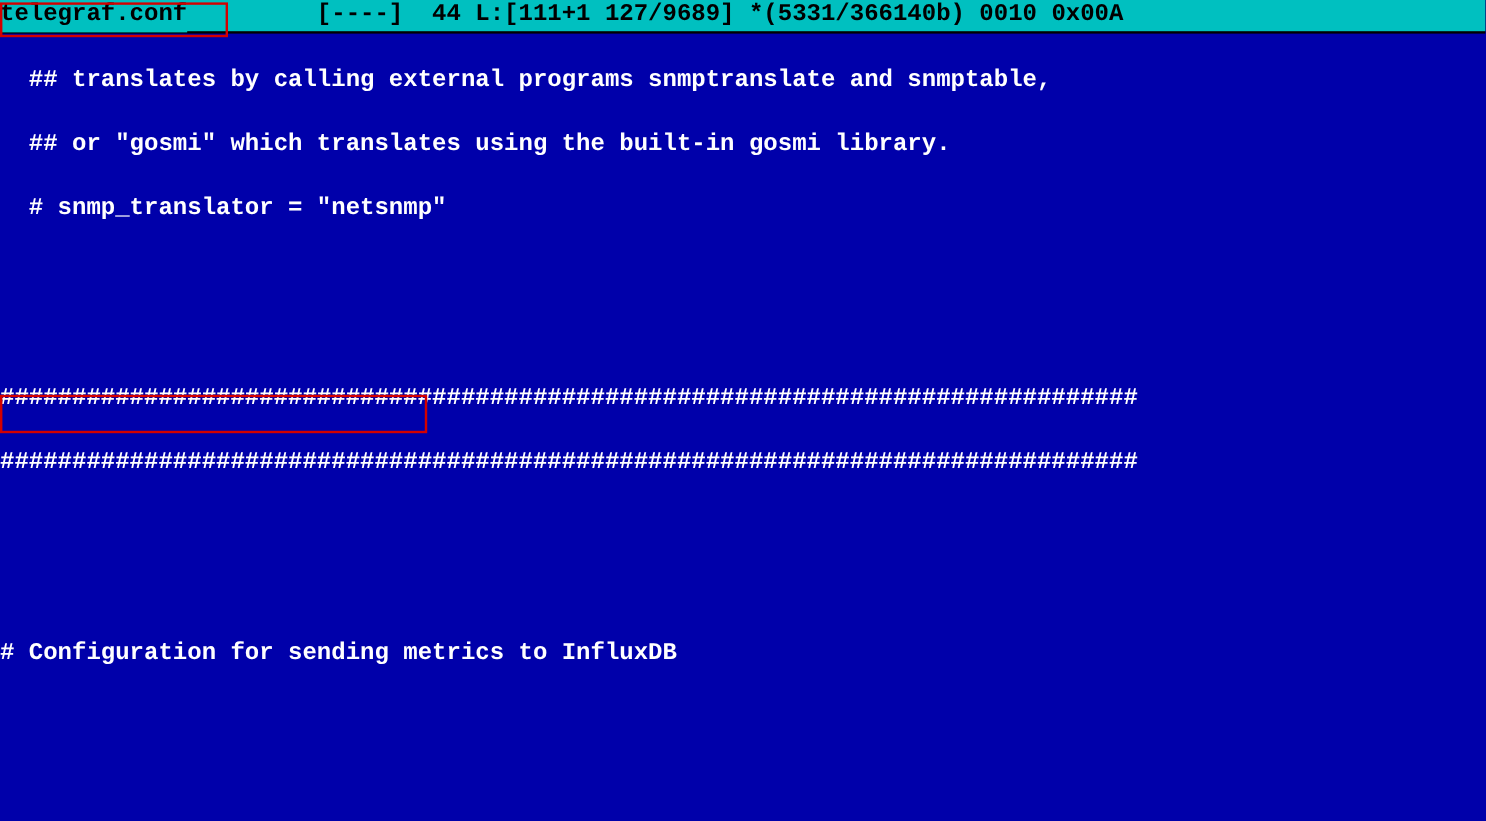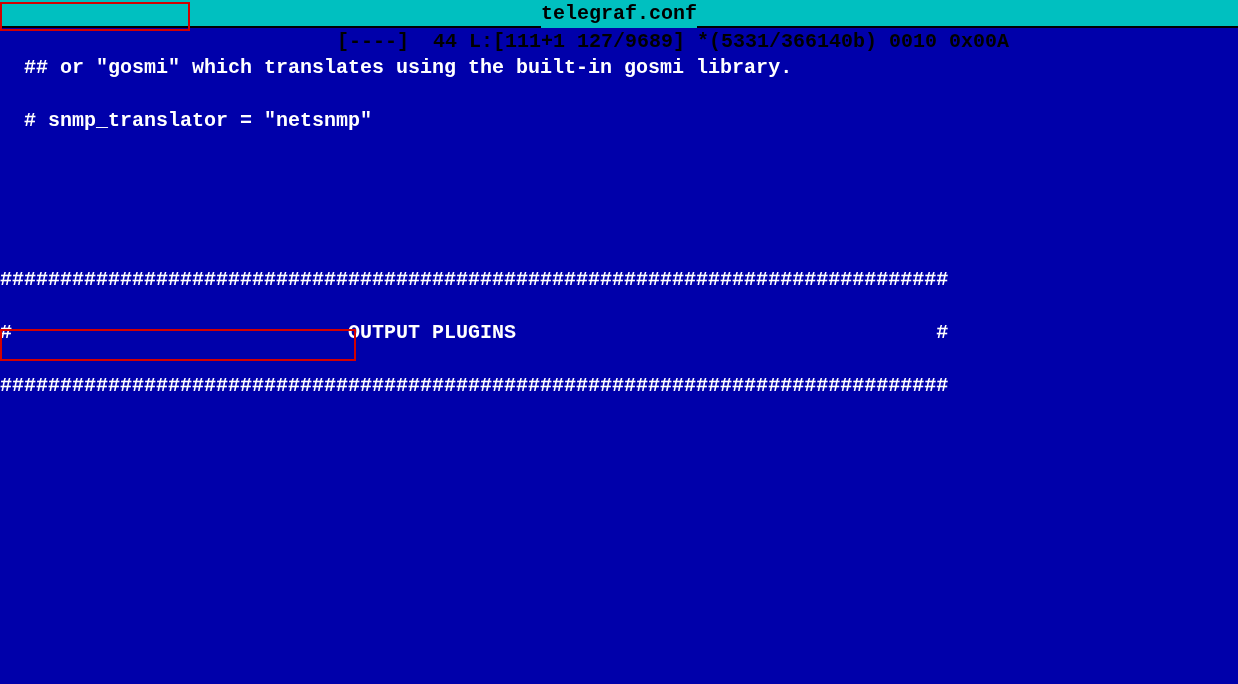--- a/index.html
+++ b/index.html
@@ -25,21 +25,20 @@
     left: 0;
     right: 0;
     top: 0;
     height: 26px;
     background: #00c0c0;
     color: #000000;
     display: flex;
     align-items: center;
     padding-left: 0;
     white-space: pre;
-    flex-direction: column;
   }
   .filename {
     background: #00c0c0;
     padding: 0 0px;
   }
   .editor {
     padding: 0;
     white-space: pre;
   }
   .line {
@@ -72,29 +71,30 @@
 <body>
 
 <div class="red-box-1"></div>
 <div class="red-box-2"></div>
 
 <div class="titlebar">
   <div class="titlebar-inner"><span class="filename">telegraf.conf</span><span>         [----]  44 L:[111+1 127/9689] *(5331/366140b) 0010 0x00A</span></div>
 </div>
 
 <div class="editor">
+<div class="line">  ## translates by calling external programs snmptranslate and snmptable,</div>
 <div class="line">  ## or "gosmi" which translates using the built-in gosmi library.</div>
 <div class="line">  # snmp_translator = "netsnmp"</div>
 <div class="line"></div>
 <div class="line"></div>
 <div class="line">###############################################################################</div>
-<div class="line">#                            OUTPUT PLUGINS                                   #</div>
 <div class="line">###############################################################################</div>
 <div class="line"></div>
 <div class="line"></div>
+<div class="line"># Configuration for sending metrics to InfluxDB</div>
 
 
 
 
 
 
 
 
 
 

